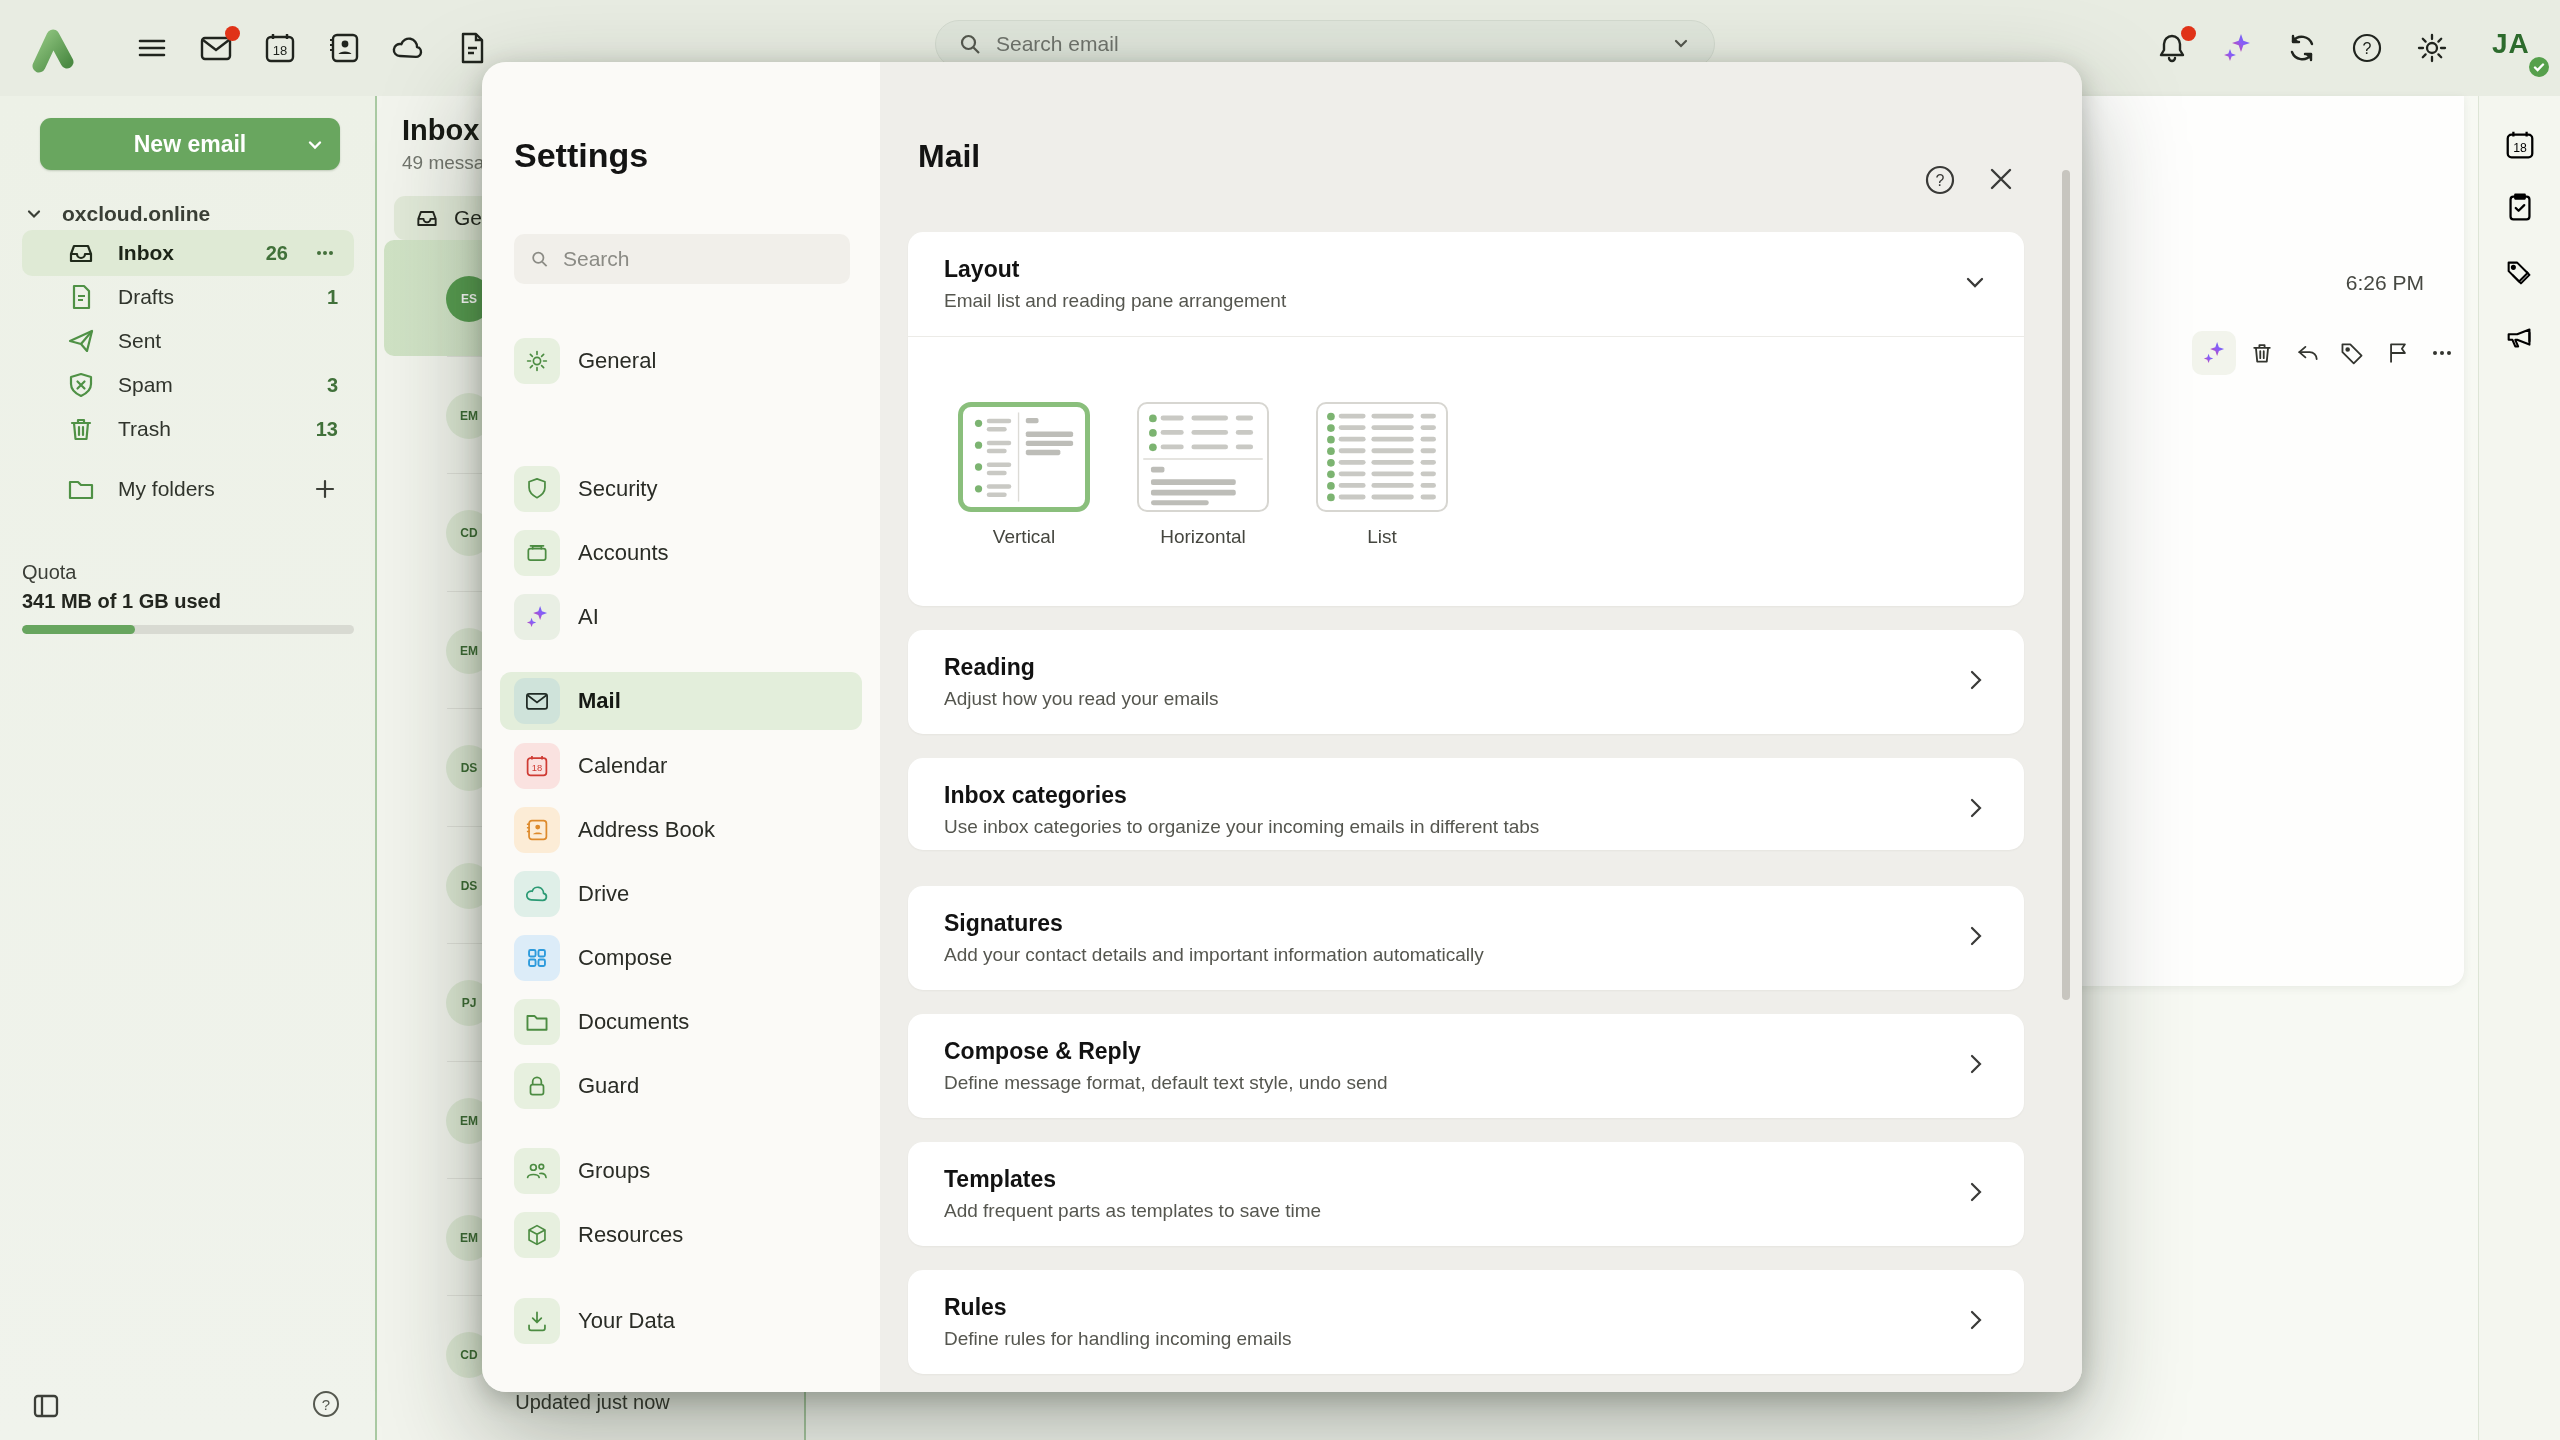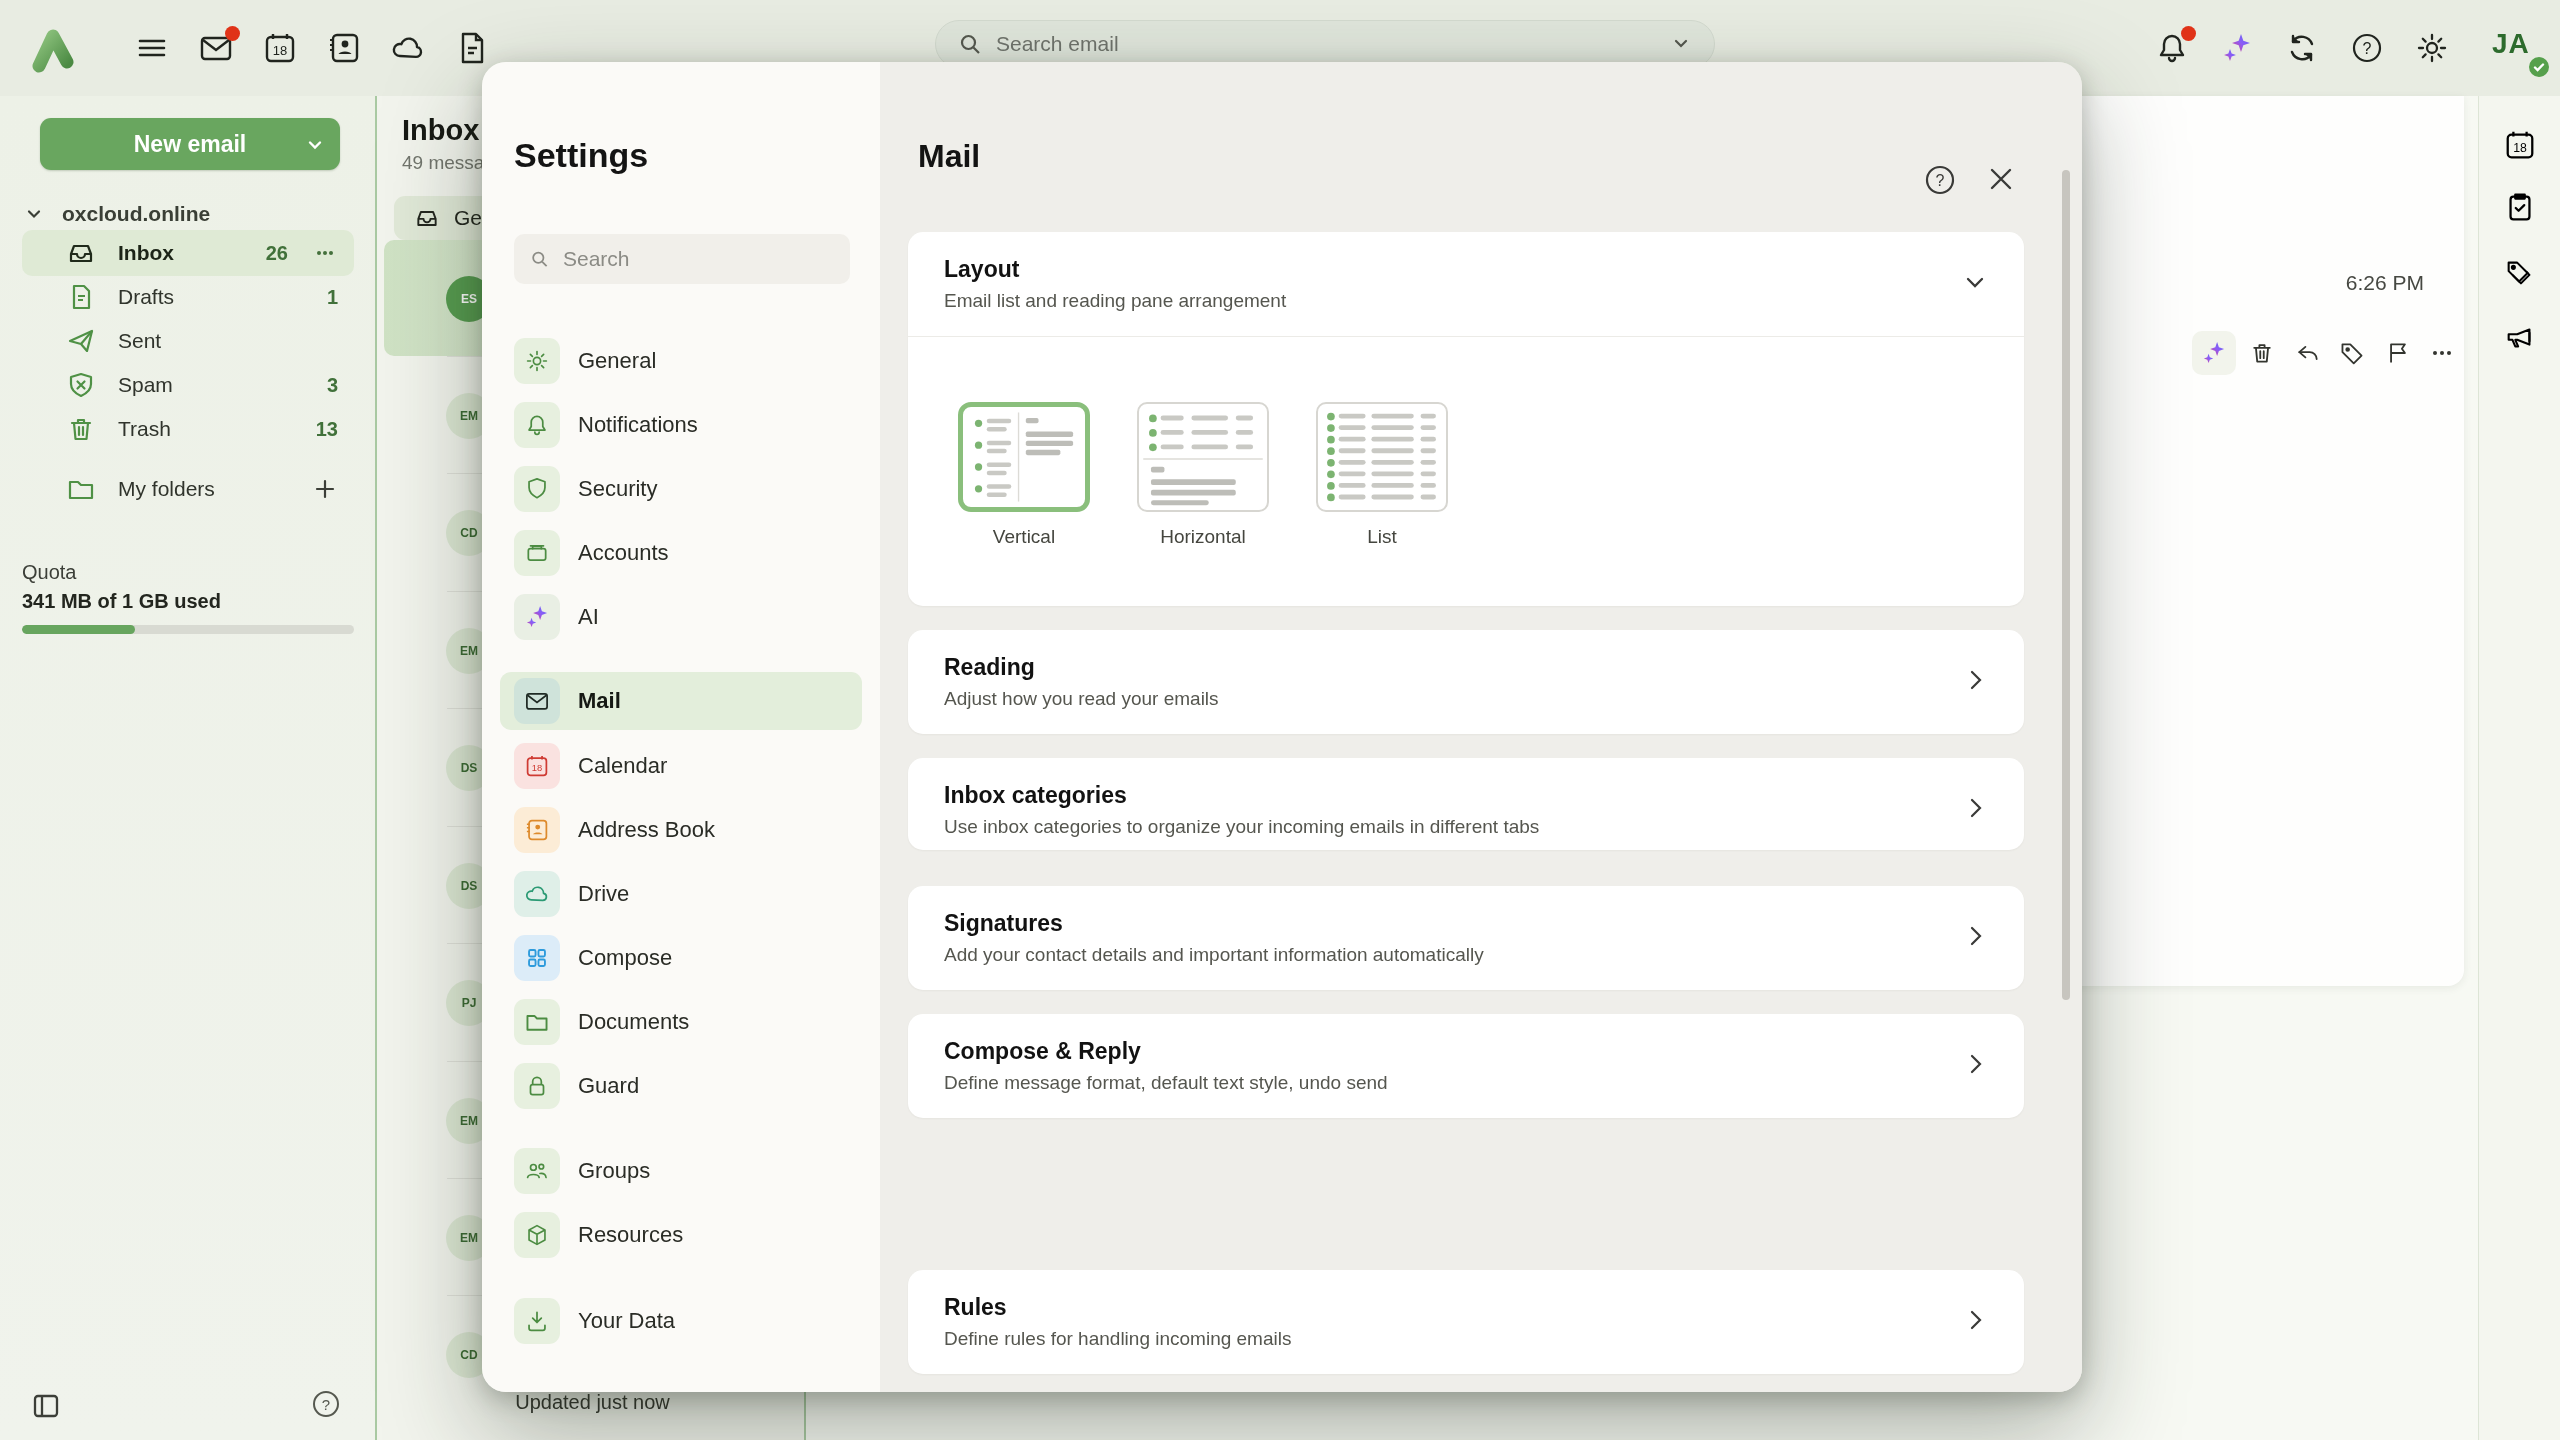--- a/index.html
+++ b/index.html
@@ -429,29 +429,20 @@
     </div>
 
     <div class="mi" style="top:270px">
       <span class="mi-tile t-green">
           <svg width="26" height="26" viewBox="0 0 36 36" fill="none" stroke="currentColor" stroke-width="2.3" stroke-linecap="round">
             <circle cx="18" cy="18" r="5"></circle>
             <path d="M18 5v4M18 27v4M5 18h4M27 18h4M8.8 8.8l2.8 2.8M24.4 24.4l2.8 2.8M27.2 8.8l-2.8 2.8M11.6 24.4l-2.8 2.8"></path>
           </svg>
         </span>
       <span class="mi-label">General</span>
-    </div>
-    <div class="mi" style="top:334px">
-      <span class="mi-tile t-green">
-          <svg width="26" height="26" viewBox="0 0 36 36" fill="none" stroke="currentColor" stroke-width="2.4" stroke-linecap="round" stroke-linejoin="round">
-            <path d="M18 6a8 8 0 0 0-8 8v6l-3 5h22l-3-5v-6a8 8 0 0 0-8-8z"></path>
-            <path d="M15 28a3 3 0 0 0 6 0"></path>
-          </svg>
-        </span>
-      <span class="mi-label">Notifications</span>
     </div>
     <div class="mi" style="top:398px">
       <span class="mi-tile t-green">
           <svg width="26" height="26" viewBox="0 0 36 36" fill="none" stroke="currentColor" stroke-width="2.4" stroke-linejoin="round">
             <path d="M18 4l11 4v8c0 7-5 11-11 14C12 27 7 23 7 16V8z"></path>
           </svg>
         </span>
       <span class="mi-label">Security</span>
     </div>
     <div class="mi" style="top:462px">
@@ -714,20 +705,27 @@
           <path d="M10 6l8 8-8 8"></path>
         </svg>
     </div>
     <div class="card" style="top:952px;height:104px">
       <div class="card-t">Compose &amp; Reply</div>
       <div class="card-s">Define message format, default text style, undo send</div>
       <svg class="card-chev" width="28" height="28" viewBox="0 0 28 28" fill="none" stroke="currentColor" stroke-width="2.2" stroke-linecap="round">
           <path d="M10 6l8 8-8 8"></path>
         </svg>
     </div>
+    <div class="card" style="top:1080px;height:104px">
+      <div class="card-t">Templates</div>
+      <div class="card-s">Add frequent parts as templates to save time</div>
+      <svg class="card-chev" width="28" height="28" viewBox="0 0 28 28" fill="none" stroke="currentColor" stroke-width="2.2" stroke-linecap="round">
+          <path d="M10 6l8 8-8 8"></path>
+        </svg>
+    </div>
     <div class="card" style="top:1208px;height:104px">
       <div class="card-t">Rules</div>
       <div class="card-s">Define rules for handling incoming emails</div>
       <svg class="card-chev" width="28" height="28" viewBox="0 0 28 28" fill="none" stroke="currentColor" stroke-width="2.2" stroke-linecap="round">
           <path d="M10 6l8 8-8 8"></path>
         </svg>
     </div>
 
     <div class="mod-scrollbar"></div>
   </div>

